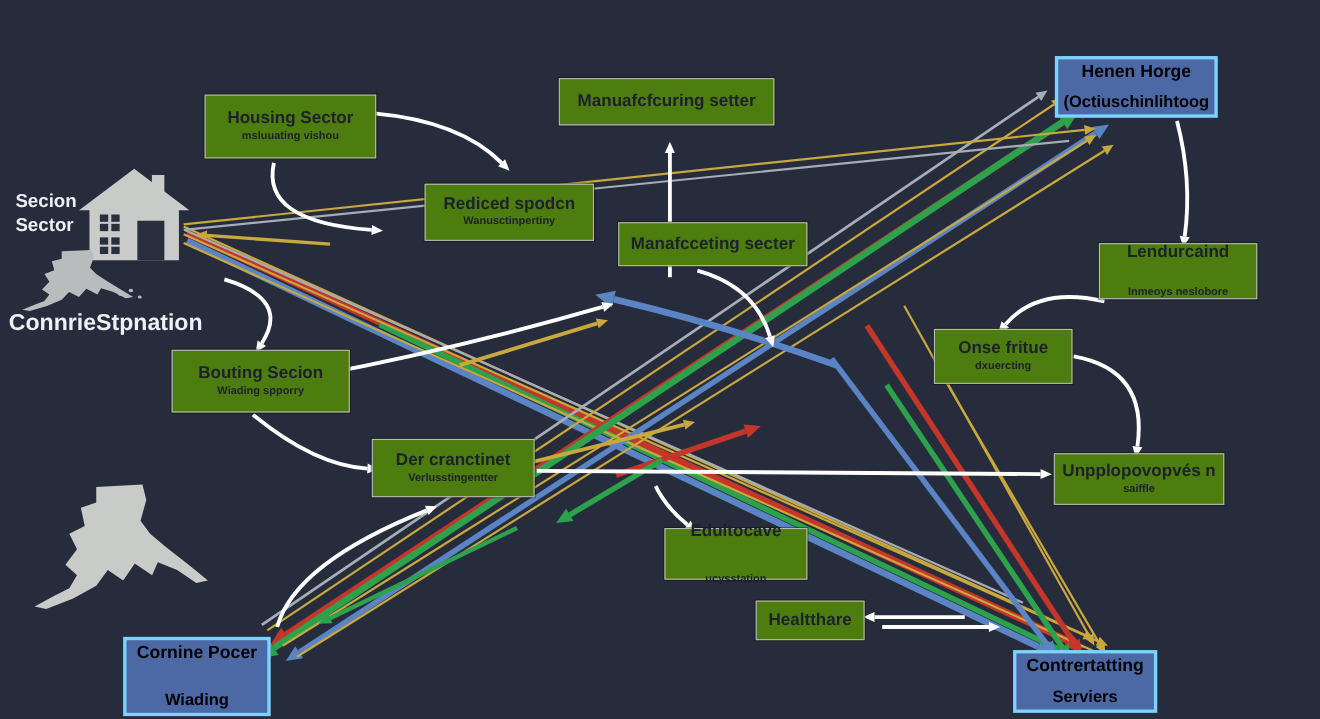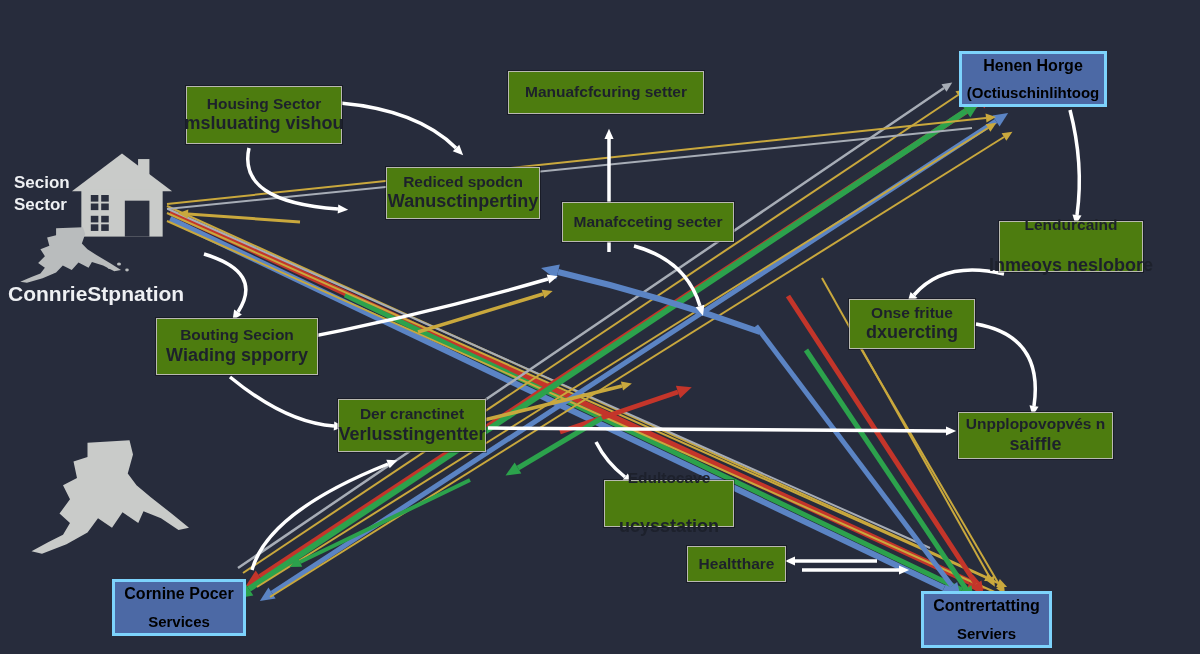--- a/index.html
+++ b/index.html
@@ -20,21 +20,21 @@
   }
   .node.gray{
     background:#4d7c0f;border:1px solid #b9b9b1;
     box-shadow:0 0 0 1px rgba(0,0,0,.35);
     color:#1d212c;
   }
   .node.blue{
     background:#4c69a5;border:3px solid #7dd3fc;color:#000000;justify-content:space-between;
   }
   .nline{font-weight:bold;font-size:15.5px;white-space:nowrap;}
-  .nline.sub{font-size:18px;}
+  .nline.sub{font-size:10px;}
   .node.blue .nline{font-size:16px;}
   .node.blue .nline.sub{font-size:15px;}
   .side-label{position:absolute;color:#eef0f3;font-weight:bold;line-height:1.28;}
   .side-label .sline{white-space:nowrap;}
 </style>
 </head>
 <body>
 
 <div class="stage">
 
@@ -203,23 +203,23 @@
         <div class="nline">Edultocave</div>
         <div class="nline sub">ucysstation</div>
       </div>
       <div class="node gray" style="left: 687px; top: 546px; width: 99px; height: 36px;">
         <div class="nline">Healtthare</div>
       </div>
       <div class="node blue" style="left: 959px; top: 51px; width: 148px; height: 56px;">
         <div class="nline">Henen Horge</div>
         <div class="nline sub">(Octiuschinlihtoog</div>
       </div>
-      <div class="node blue" style="left: 112px; top: 579px; width: 134px; height: 57px;">
+      <div class="node blue" style="left: 112px; top: 579px; width: 134px; height: 72px;">
         <div class="nline">Cornine Pocer</div>
-        <div class="nline sub">Services</div>
+        <div class="nline sub">Wiading</div>
       </div>
       <div class="node blue" style="left: 921px; top: 591px; width: 131px; height: 57px;">
         <div class="nline">Contrertatting</div>
         <div class="nline sub">Serviers</div>
       </div>
     </div>
 
   <div id="side-labels">
       <div class="side-label" style="left: 14px; top: 172px; font-size: 17px;">
         <div class="sline">Secion</div>

